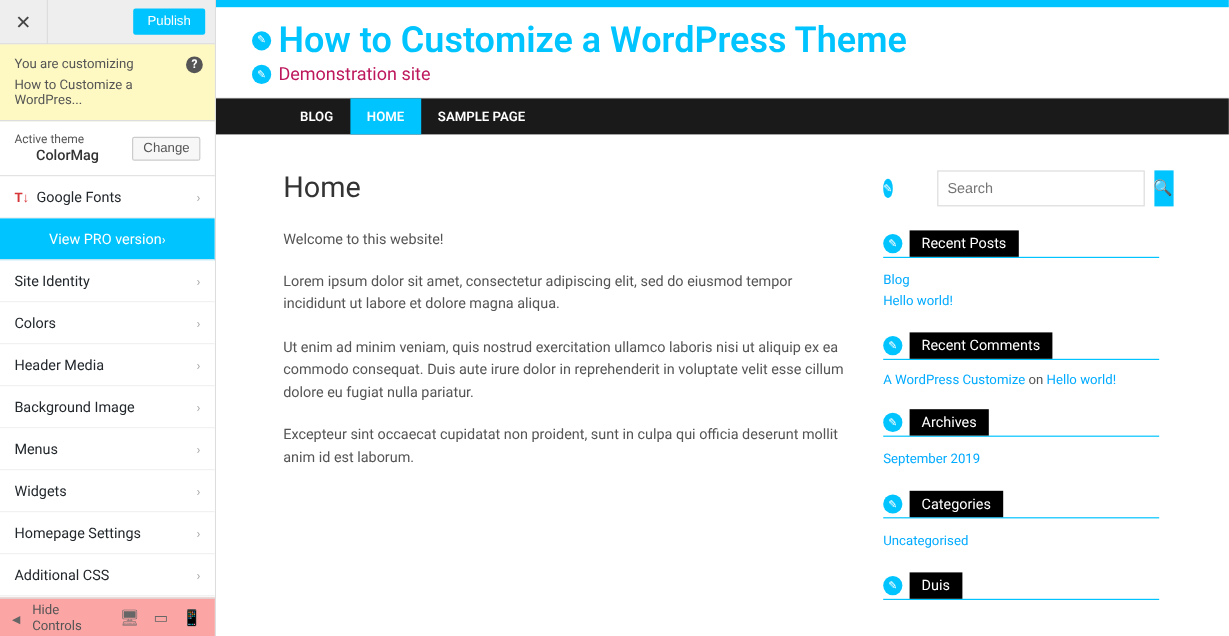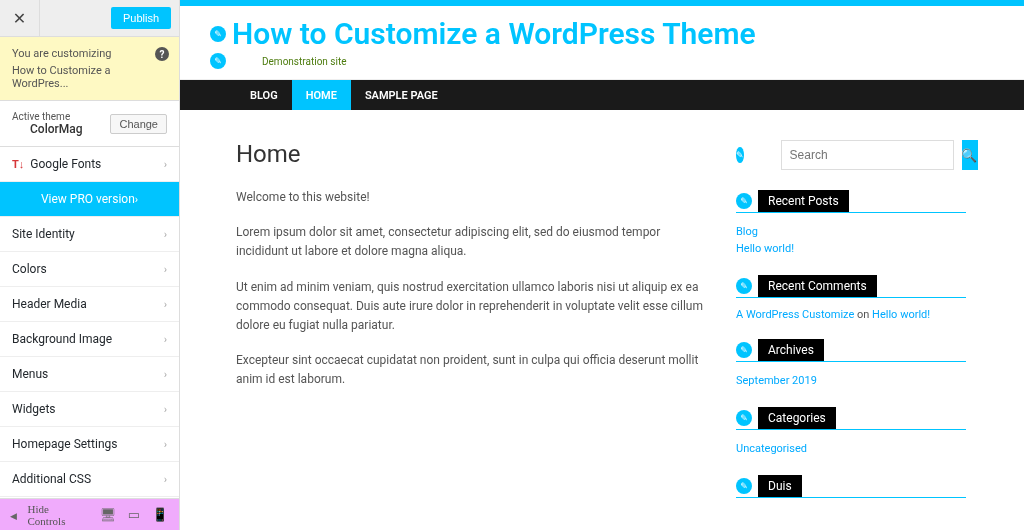--- a/index.html
+++ b/index.html
@@ -23,33 +23,33 @@
     .change-btn { border: 1px solid #ccc; background: #f7f7f7; padding: 3px 8px; font-size: 11px; border-radius: 2px; cursor: pointer; color: #555; }
     
     .panel-list { flex: 1; overflow: auto; background: #fff; }
     .panel-item { padding: 10px 12px; border-bottom: 1px solid #eee; display: flex; align-items: center; justify-content: space-between; cursor: pointer; font-size: 12px; color: #23282d; background: #fff; }
     .panel-item.highlighted { background: #00c4ff; color: #fff; justify-content: center; }
     .panel-item .chevron { color: #aaa; font-size: 11px; }
     .panel-item.highlighted .chevron { color: #fff; }
     .panel-item .item-left { display: flex; align-items: center; gap: 6px; }
     .tt-icon { color: #d63638; font-weight: bold; font-size: 11px; }
     
-    .sidebar-footer { background: #f0abfc; border-top: 1px solid #ddd; display: flex; align-items: center; height: 32px; font-family: Liberation Serif, serif; }
+    .sidebar-footer { background: #fca5a5; border-top: 1px solid #ddd; display: flex; align-items: center; height: 32px; }
     .hide-controls { display: flex; align-items: center; gap: 6px; padding: 0 10px; font-size: 11px; color: #555; cursor: pointer; flex: 1; }
     .device-icons { display: flex; gap: 4px; padding-right: 8px; }
     .device-icon { width: 22px; height: 22px; display: flex; align-items: center; justify-content: center; cursor: pointer; font-size: 13px; color: #666; }
     
     
     .preview { flex: 1; background: #fff; overflow: auto; }
     .site-bar { background: #00c4ff; height: 6px; }
     .site-header { padding: 10px 30px; border-bottom: 1px solid #eee; }
     .site-title-row { display: flex; align-items: center; gap: 6px; }
     .site-title { color: #00c4ff; font-size: 30px; font-weight: 600; }
     .tagline-row { display: flex; align-items: center; gap: 6px; margin-top: 2px; }
-    .tagline { color: #4d7c0f; font-size: 10px; margin-left: 30px; }
+    .tagline { color: #be185d; font-size: 15px; }
     .edit-pencil { width: 16px; height: 16px; border-radius: 50%; background: #00c4ff; display: inline-flex; align-items: center; justify-content: center; color: #fff; font-size: 9px; cursor: pointer; }
     
     .nav-bar { background: #1a1a1a; height: 30px; display: flex; align-items: center; padding-left: 56px; }
     .nav-item { color: #fff; padding: 0 14px; height: 30px; display: flex; align-items: center; font-size: 11px; font-weight: 600; cursor: pointer; }
     .nav-item.active { background: #00c4ff; }
     
     .content-area { display: flex; padding: 30px 30px 20px 56px; gap: 30px; }
     .main-content { flex: 1; max-width: 470px; }
     .page-title { font-size: 24px; color: #333; font-weight: 400; margin-bottom: 20px; }
     .paragraph { font-size: 12px; color: #555; line-height: 1.6; margin-bottom: 16px; }

